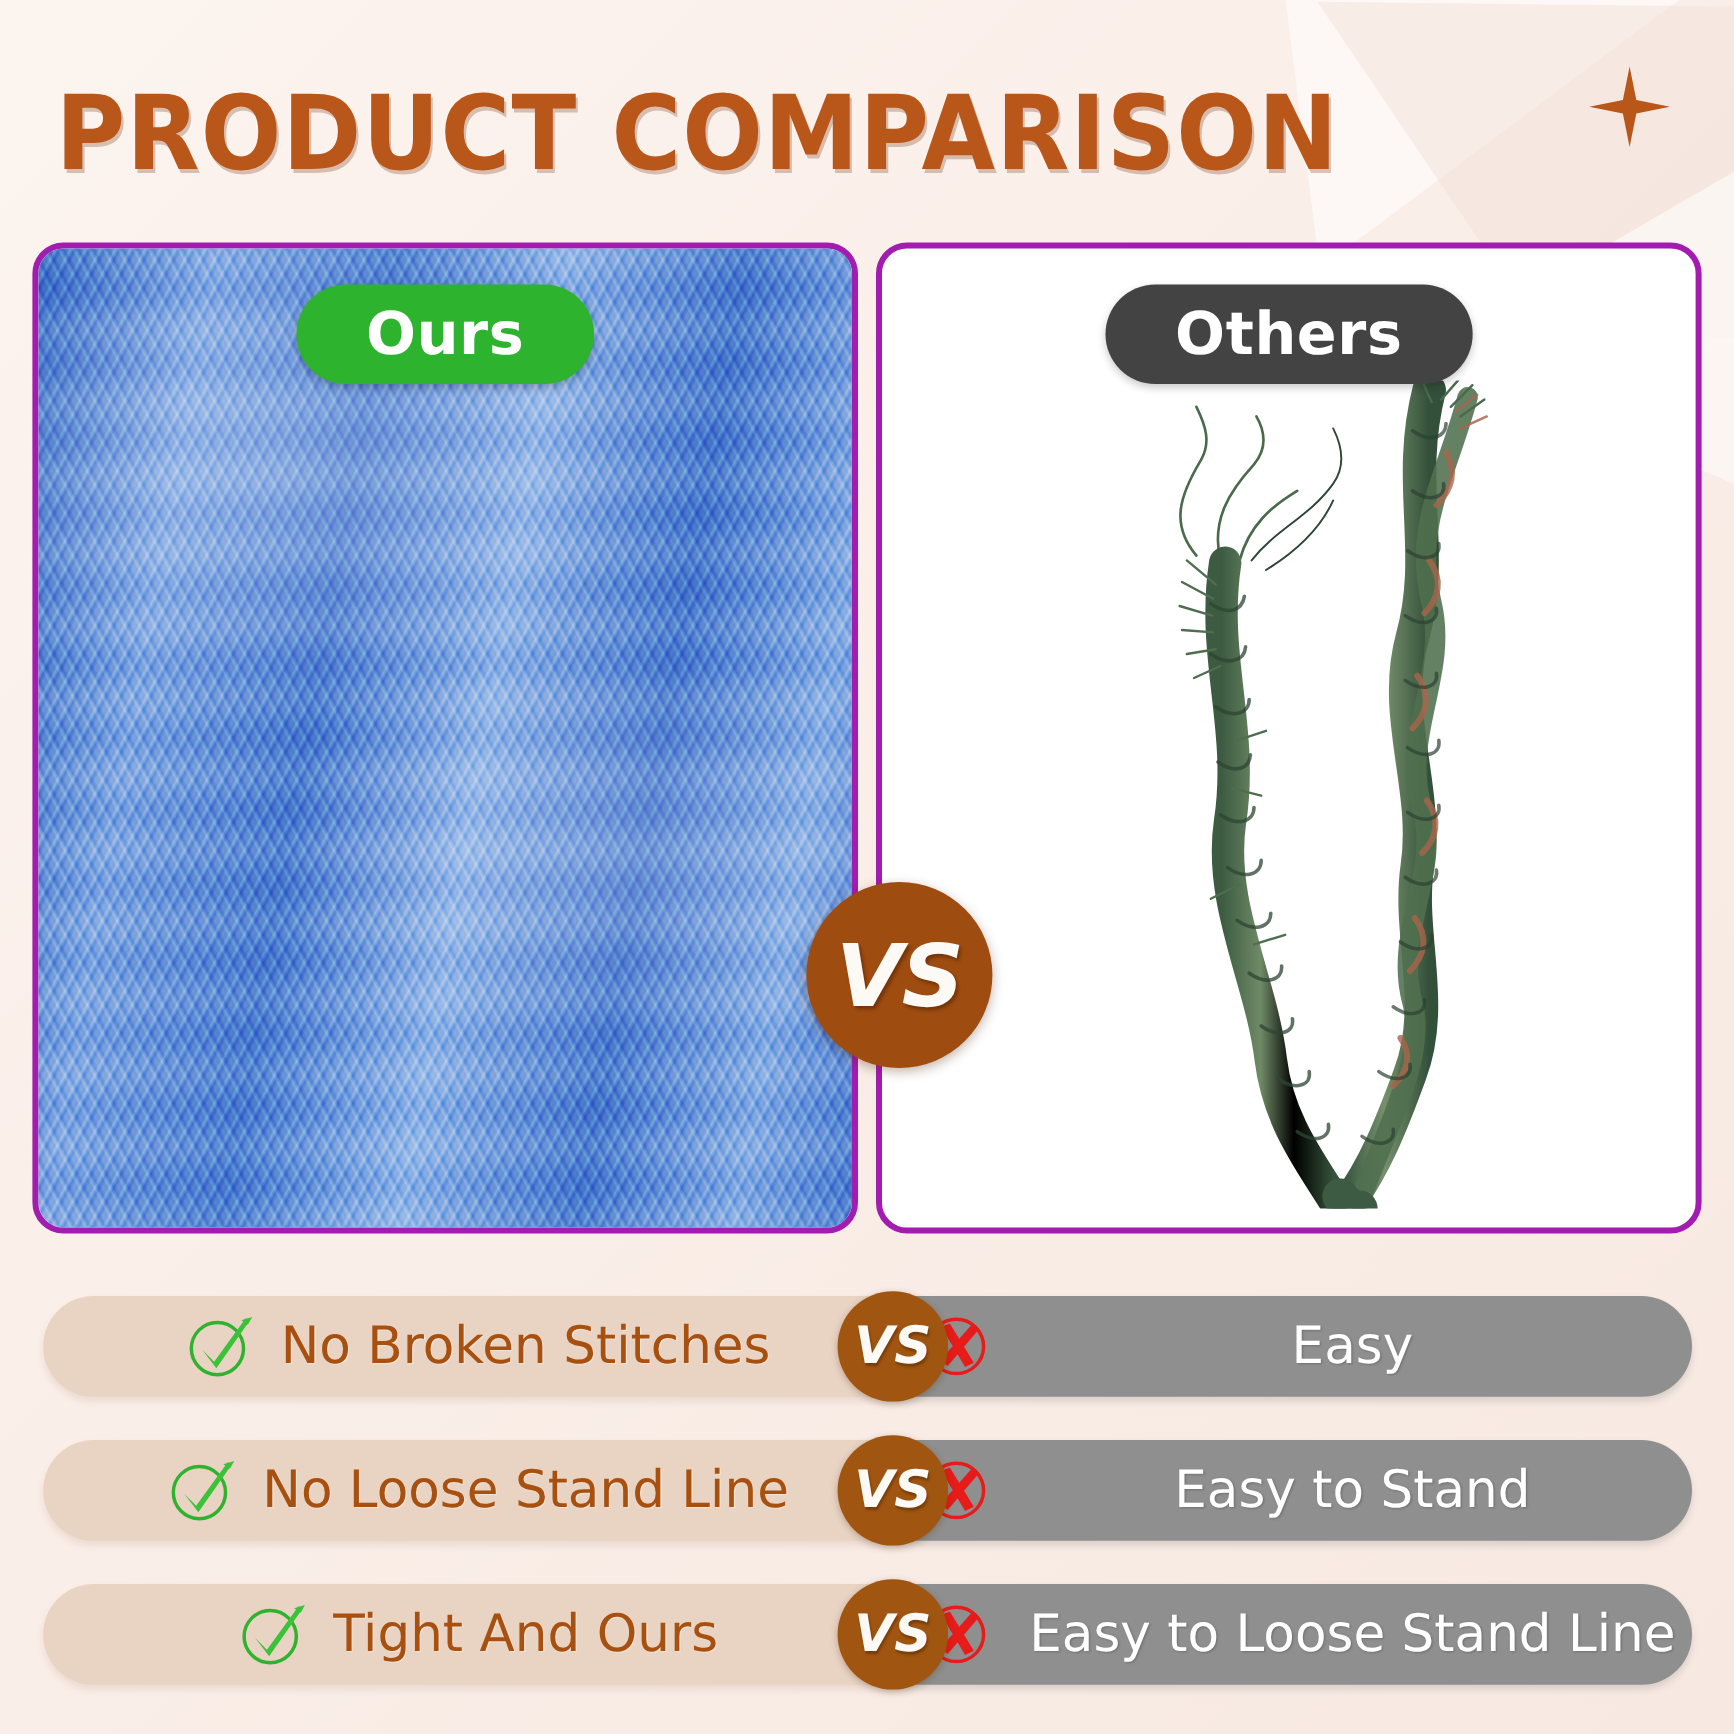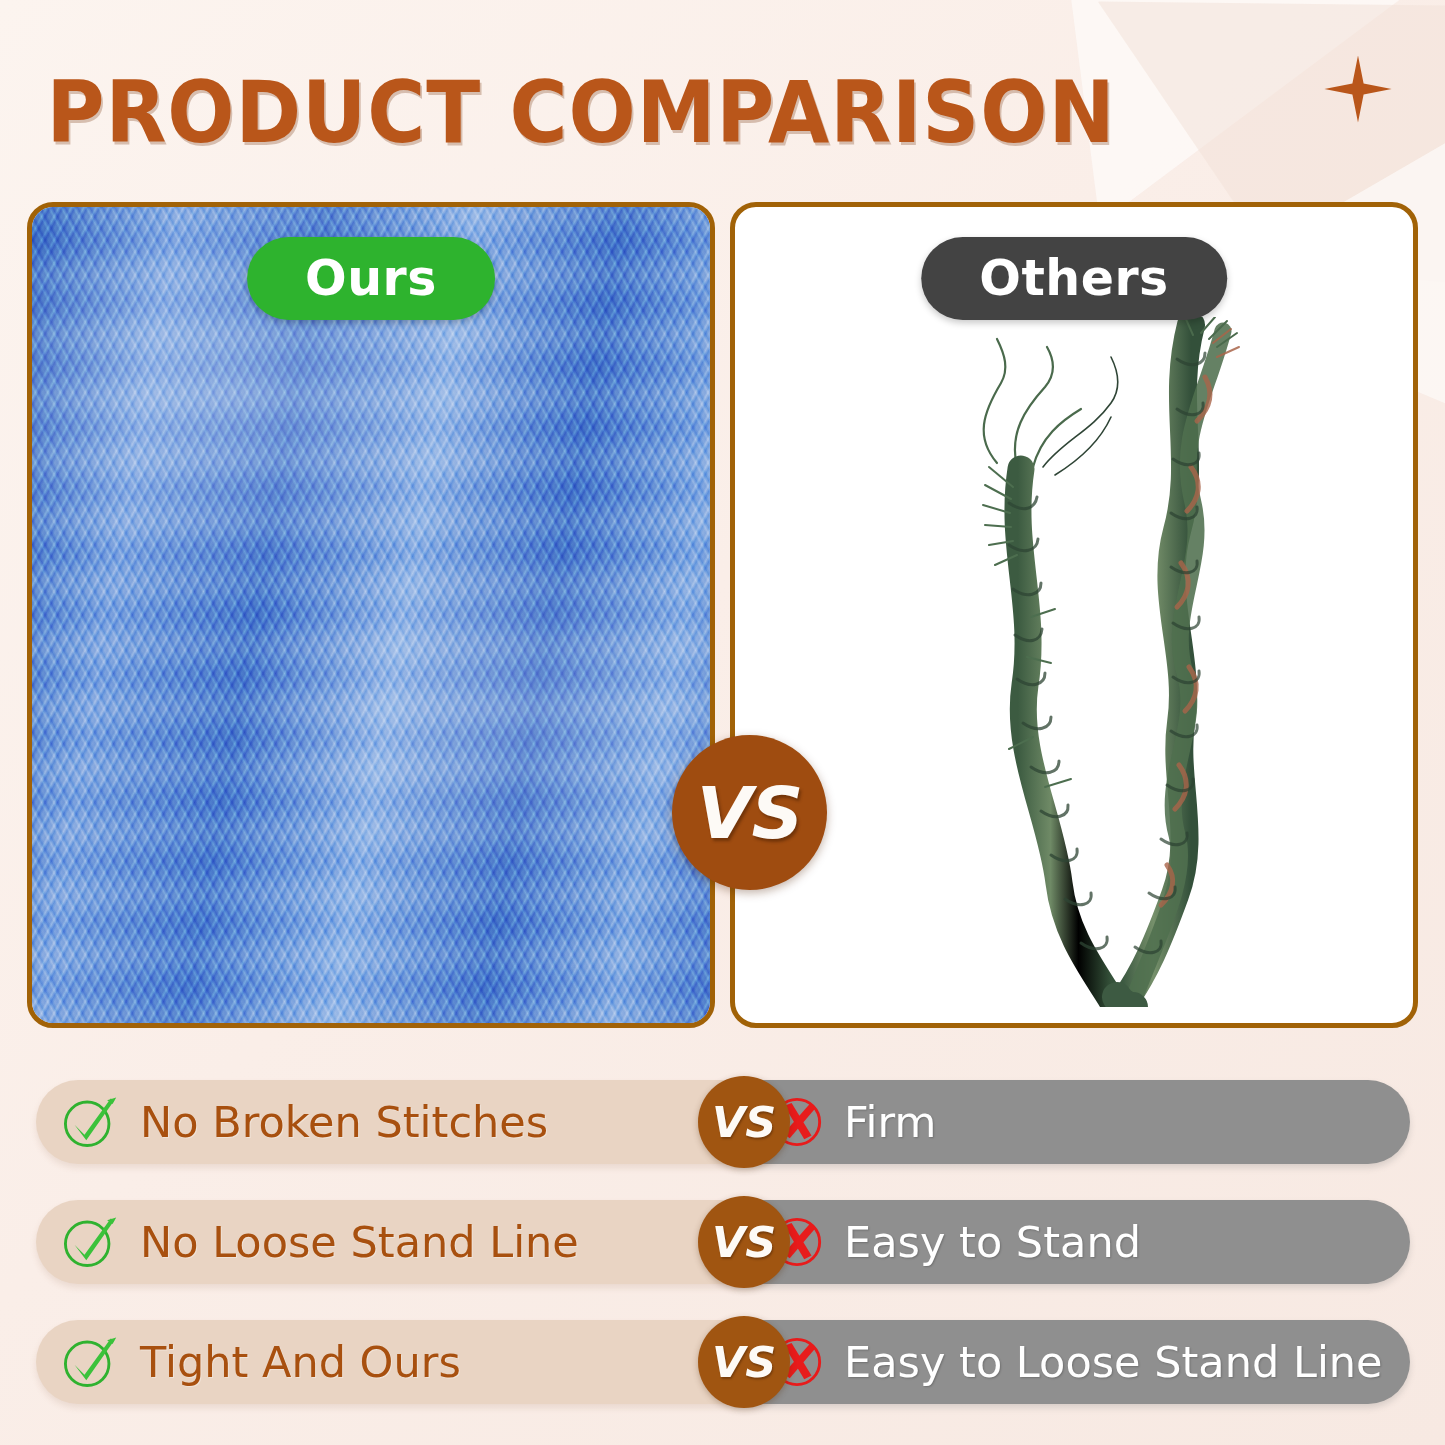--- a/index.html
+++ b/index.html
@@ -86,21 +86,21 @@
     left: 27px;
     width: 1391px;
     height: 830px;
     z-index: 4;
   }
   .panel {
     position: absolute;
     top: 0;
     width: 688px;
     height: 826px;
-    border: 5px solid #a16207;
+    border: 5px solid #a21caf;
     border-radius: 26px;
     overflow: hidden;
     box-sizing: border-box;
   }
   .panel-left  { left: 0; }
   .panel-right { right: 0; background: #ffffff; padding-left: 47px; }
 
   
   .thread {
     position: absolute;
@@ -210,20 +210,21 @@
   }
   .row:last-child { margin-bottom: 0; }
 
   .pill {
     position: absolute;
     top: 0;
     height: 84px;
     display: flex;
     align-items: center;
     box-sizing: border-box;
+    justify-content: center;
   }
   .pill-pro {
     left: 0;
     width: 700px;
     background: #e9d4c3;
     border-radius: 42px 0 0 42px;
     padding-left: 24px;
     box-shadow: 0 4px 6px rgba(160,120,95,.16);
   }
   .pill-con {
@@ -412,21 +413,21 @@
         <path d="M52 8 L62 5 L58 12 Z" fill="#3bc23b"></path>
       </svg>
       <span class="row-label label-pro">No Broken Stitches</span>
     </div>
     <div class="pill pill-con">
       <svg class="icon-no" viewBox="0 0 64 64" style="position:absolute;left:32px;top:13px;">
         <circle cx="32" cy="32" r="25" fill="none" stroke="#e81b1b" stroke-width="3.2"></circle>
         <path d="M18 14 L26 11 L48 47 L40 51 Z" fill="#e81b1b"></path>
         <path d="M46 12 L53 16 L24 50 L17 45 Z" fill="#e81b1b"></path>
       </svg>
-      <span class="row-label label-con">Firm</span>
+      <span class="row-label label-con">Easy</span>
     </div>
     <div class="vs-small">
       <span class="vs-small-text">VS</span>
     </div>
   </div>
 
   <div class="row">
     <div class="pill pill-pro">
       <svg class="icon-ok" viewBox="0 0 64 64">
         <circle cx="30" cy="34" r="24" fill="none" stroke="#2fb22f" stroke-width="3.2"></circle>

